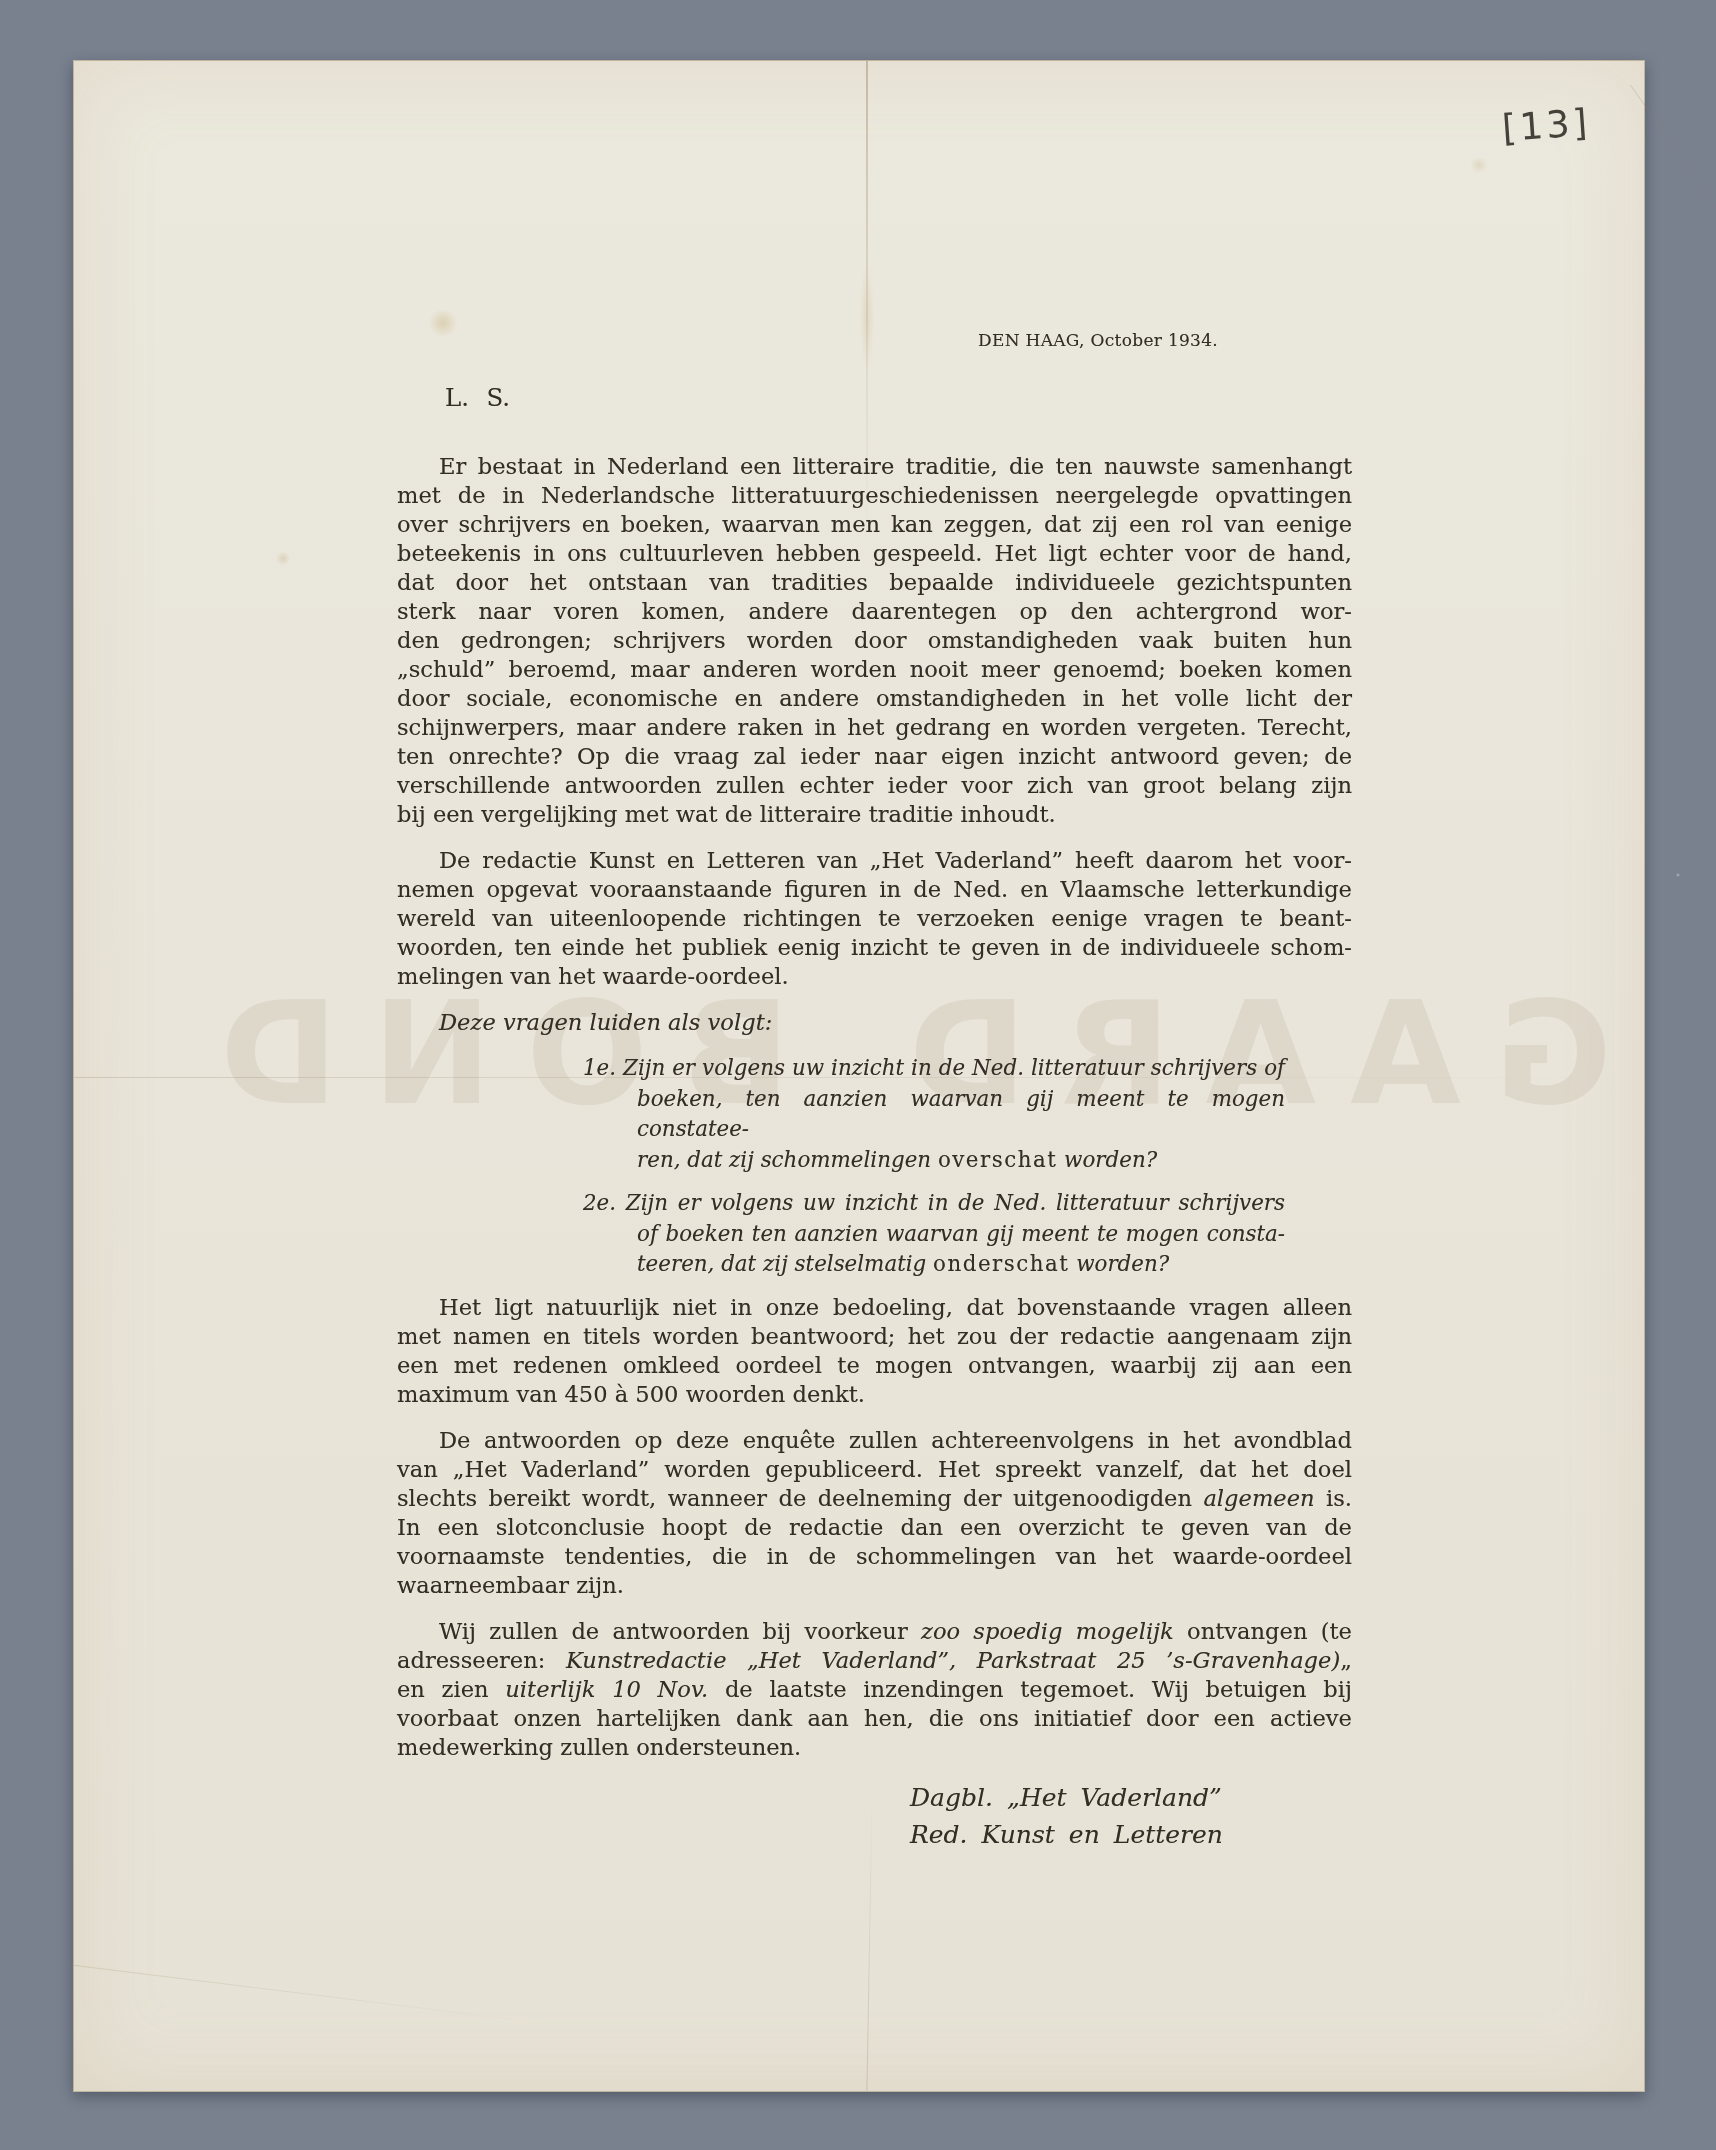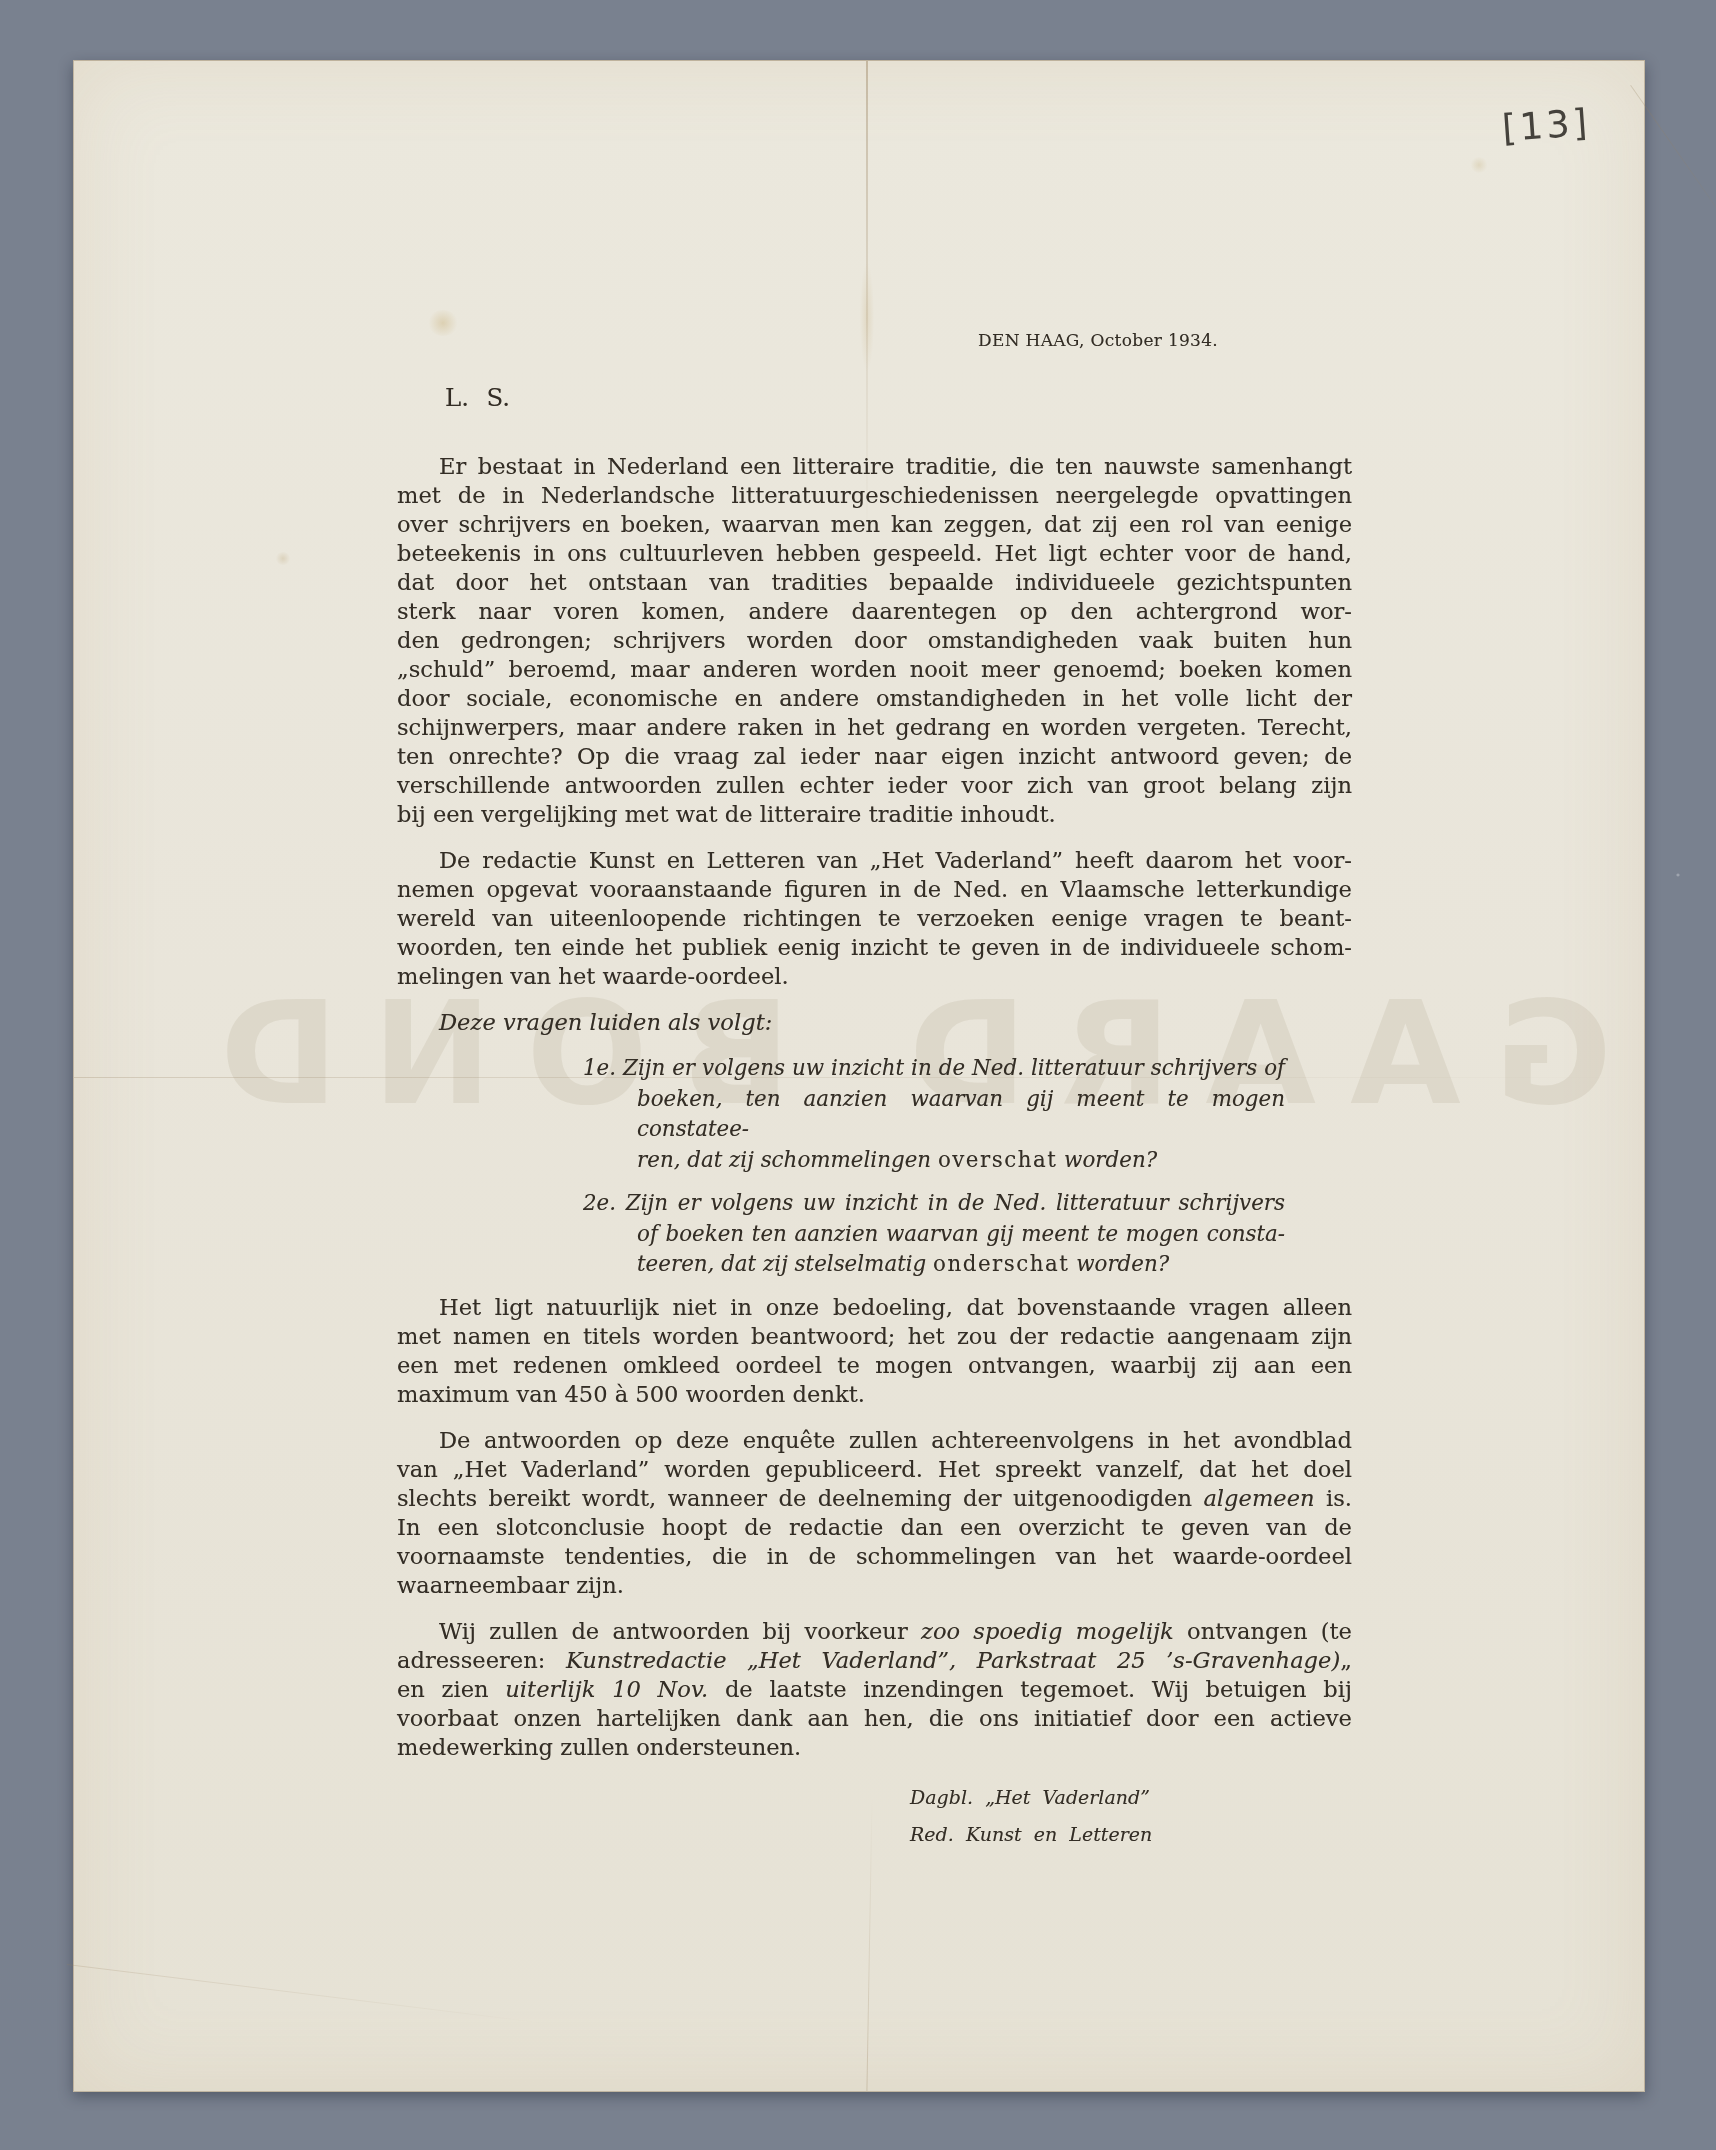--- a/index.html
+++ b/index.html
@@ -64,21 +64,21 @@
   .line{text-align:justify;text-align-last:justify;}
   .line.last{text-align-last:left;}
   .line.indent{padding-left:42px;}
   .qintro{margin-bottom:16px;}
   .qintro .line{text-align-last:left;padding-left:42px;font-style:italic;}
   .question{margin-left:186px;width:702px;margin-bottom:13.4px;font-size:21.4px;}
   .question .line{line-height:30.5px;}
   .question .line.hang{margin-left:54px;}
   .seg.it{font-style:italic;margin-top:23px;}
   .seg.sp{font-style:normal;letter-spacing:1.5px;}
-  .signature{margin-top:14.6px;margin-left:513px;font-style:italic;font-size:19px;line-height:37px;word-spacing:6.1px;}
+  .signature{margin-top:14.6px;margin-left:513px;font-style:italic;font-size:25px;line-height:37px;word-spacing:6.1px;}
 </style>
 </head>
 <body>
 
 <div class="scene">
   <div class="dust"></div>
 
   <div class="paper">
     <div class="ghost">GAARD BOND</div>
 

